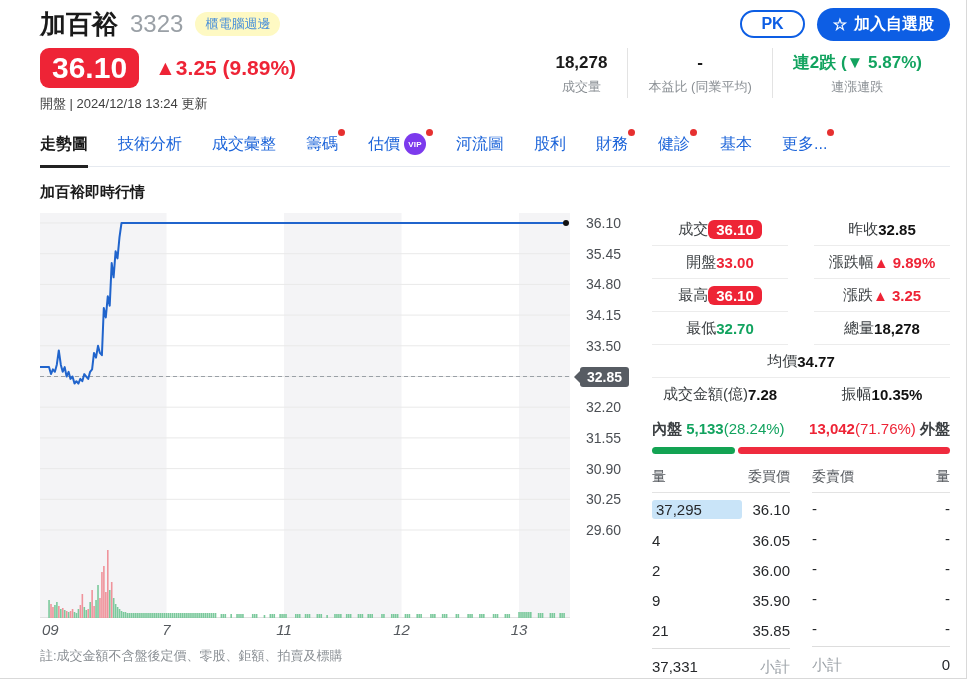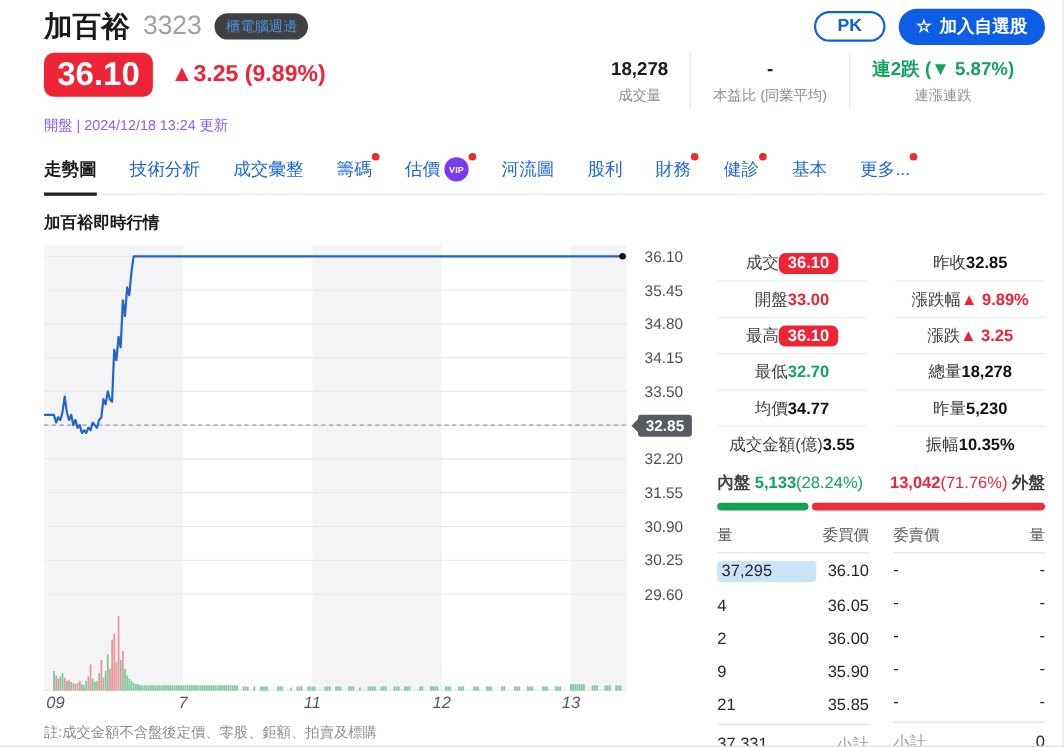--- a/index.html
+++ b/index.html
@@ -5,31 +5,31 @@
   html,body{margin:0;padding:0;background:#fff;}
   .page{width:967px;height:679px;box-sizing:border-box;position:relative;overflow:hidden;
         background:#fff;border-right:1px solid #d9d9d9;border-bottom:1px solid #d9d9d9;
         font-family:"Liberation Sans","DejaVu Sans",sans-serif;color:#222;}
   .inner{padding:6px 16px 0 40px;}
 
   
   .title-row{display:flex;align-items:center;gap:12px;height:36px;}
   .stock-name{font-size:26px;font-weight:bold;color:#1a1a1a;margin:0;}
   .stock-code{font-size:24px;color:#9aa0a6;}
-  .cat-badge{background:#404040;color:#4a90d9;font-size:13px;padding:3px 10px;border-radius:12px;}
+  .cat-badge{background:#fef9c3;color:#4a90d9;font-size:13px;padding:3px 10px;border-radius:12px;}
   .head-actions{margin-left:auto;display:flex;gap:12px;align-items:center;}
   .btn-pk{background:#fff;border:2px solid #0d5ee4;color:#0d5ee4;font-weight:bold;font-size:16px;
           border-radius:17px;padding:3px 19px;cursor:pointer;}
   .btn-add{background:#0d5ee4;border:none;color:#fff;font-weight:bold;font-size:16px;
            border-radius:17px;padding:6px 16px;cursor:pointer;display:flex;align-items:center;gap:7px;}
   .price-row{display:flex;margin-top:6px;}
   .price-line{display:flex;align-items:center;gap:16px;}
   .price-box{background:#ee2436;color:#fff;font-size:30px;font-weight:bold;border-radius:9px;padding:3px 12px;}
   .price-change{color:#ee2436;font-size:21px;font-weight:bold;}
-  .status-line{font-size:13px;color:#8b5cf6;margin-top:17px;}
+  .status-line{font-size:13px;color:#404040;margin-top:7px;}
   .stats{margin-left:auto;display:flex;align-items:flex-start;margin-right:8px;}
   .stat{text-align:center;padding:2px 20px;}
   .stat + .stat{border-left:1px solid #e3e3e3;}
   .stat .v{font-size:17px;font-weight:bold;color:#1a1a1a;display:block;line-height:26px;}
   .stat .l{font-size:13px;color:#8a8f94;display:block;margin-top:2px;}
   .stat.green .v{color:#12a35f;}
 
   
   .tabs{display:flex;gap:30px;list-style:none;margin:16px 0 0 0;padding:0 0 0 0;
         border-bottom:1px solid #e6eaf0;}
@@ -437,29 +437,25 @@
               <div class="q-cell">
                 <span class="q-label">總量</span>
                 <span class="q-val bold">18,278</span>
               </div>
             </div>
             <div class="quote-row">
               <div class="q-cell">
                 <span class="q-label">均價</span>
                 <span class="q-val bold">34.77</span>
               </div>
-              <div class="q-cell">
-                <span class="q-label">昨量</span>
-                <span class="q-val bold">5,230</span>
-              </div>
             </div>
             <div class="quote-row">
               <div class="q-cell">
                 <span class="q-label">成交金額(億)</span>
-                <span class="q-val bold">3.55</span>
+                <span class="q-val bold">7.28</span>
               </div>
               <div class="q-cell">
                 <span class="q-label">振幅</span>
                 <span class="q-val bold">10.35%</span>
               </div>
             </div>
           </div>
 
         <div class="inout-line">
           <span><span class="lbl">內盤</span>

